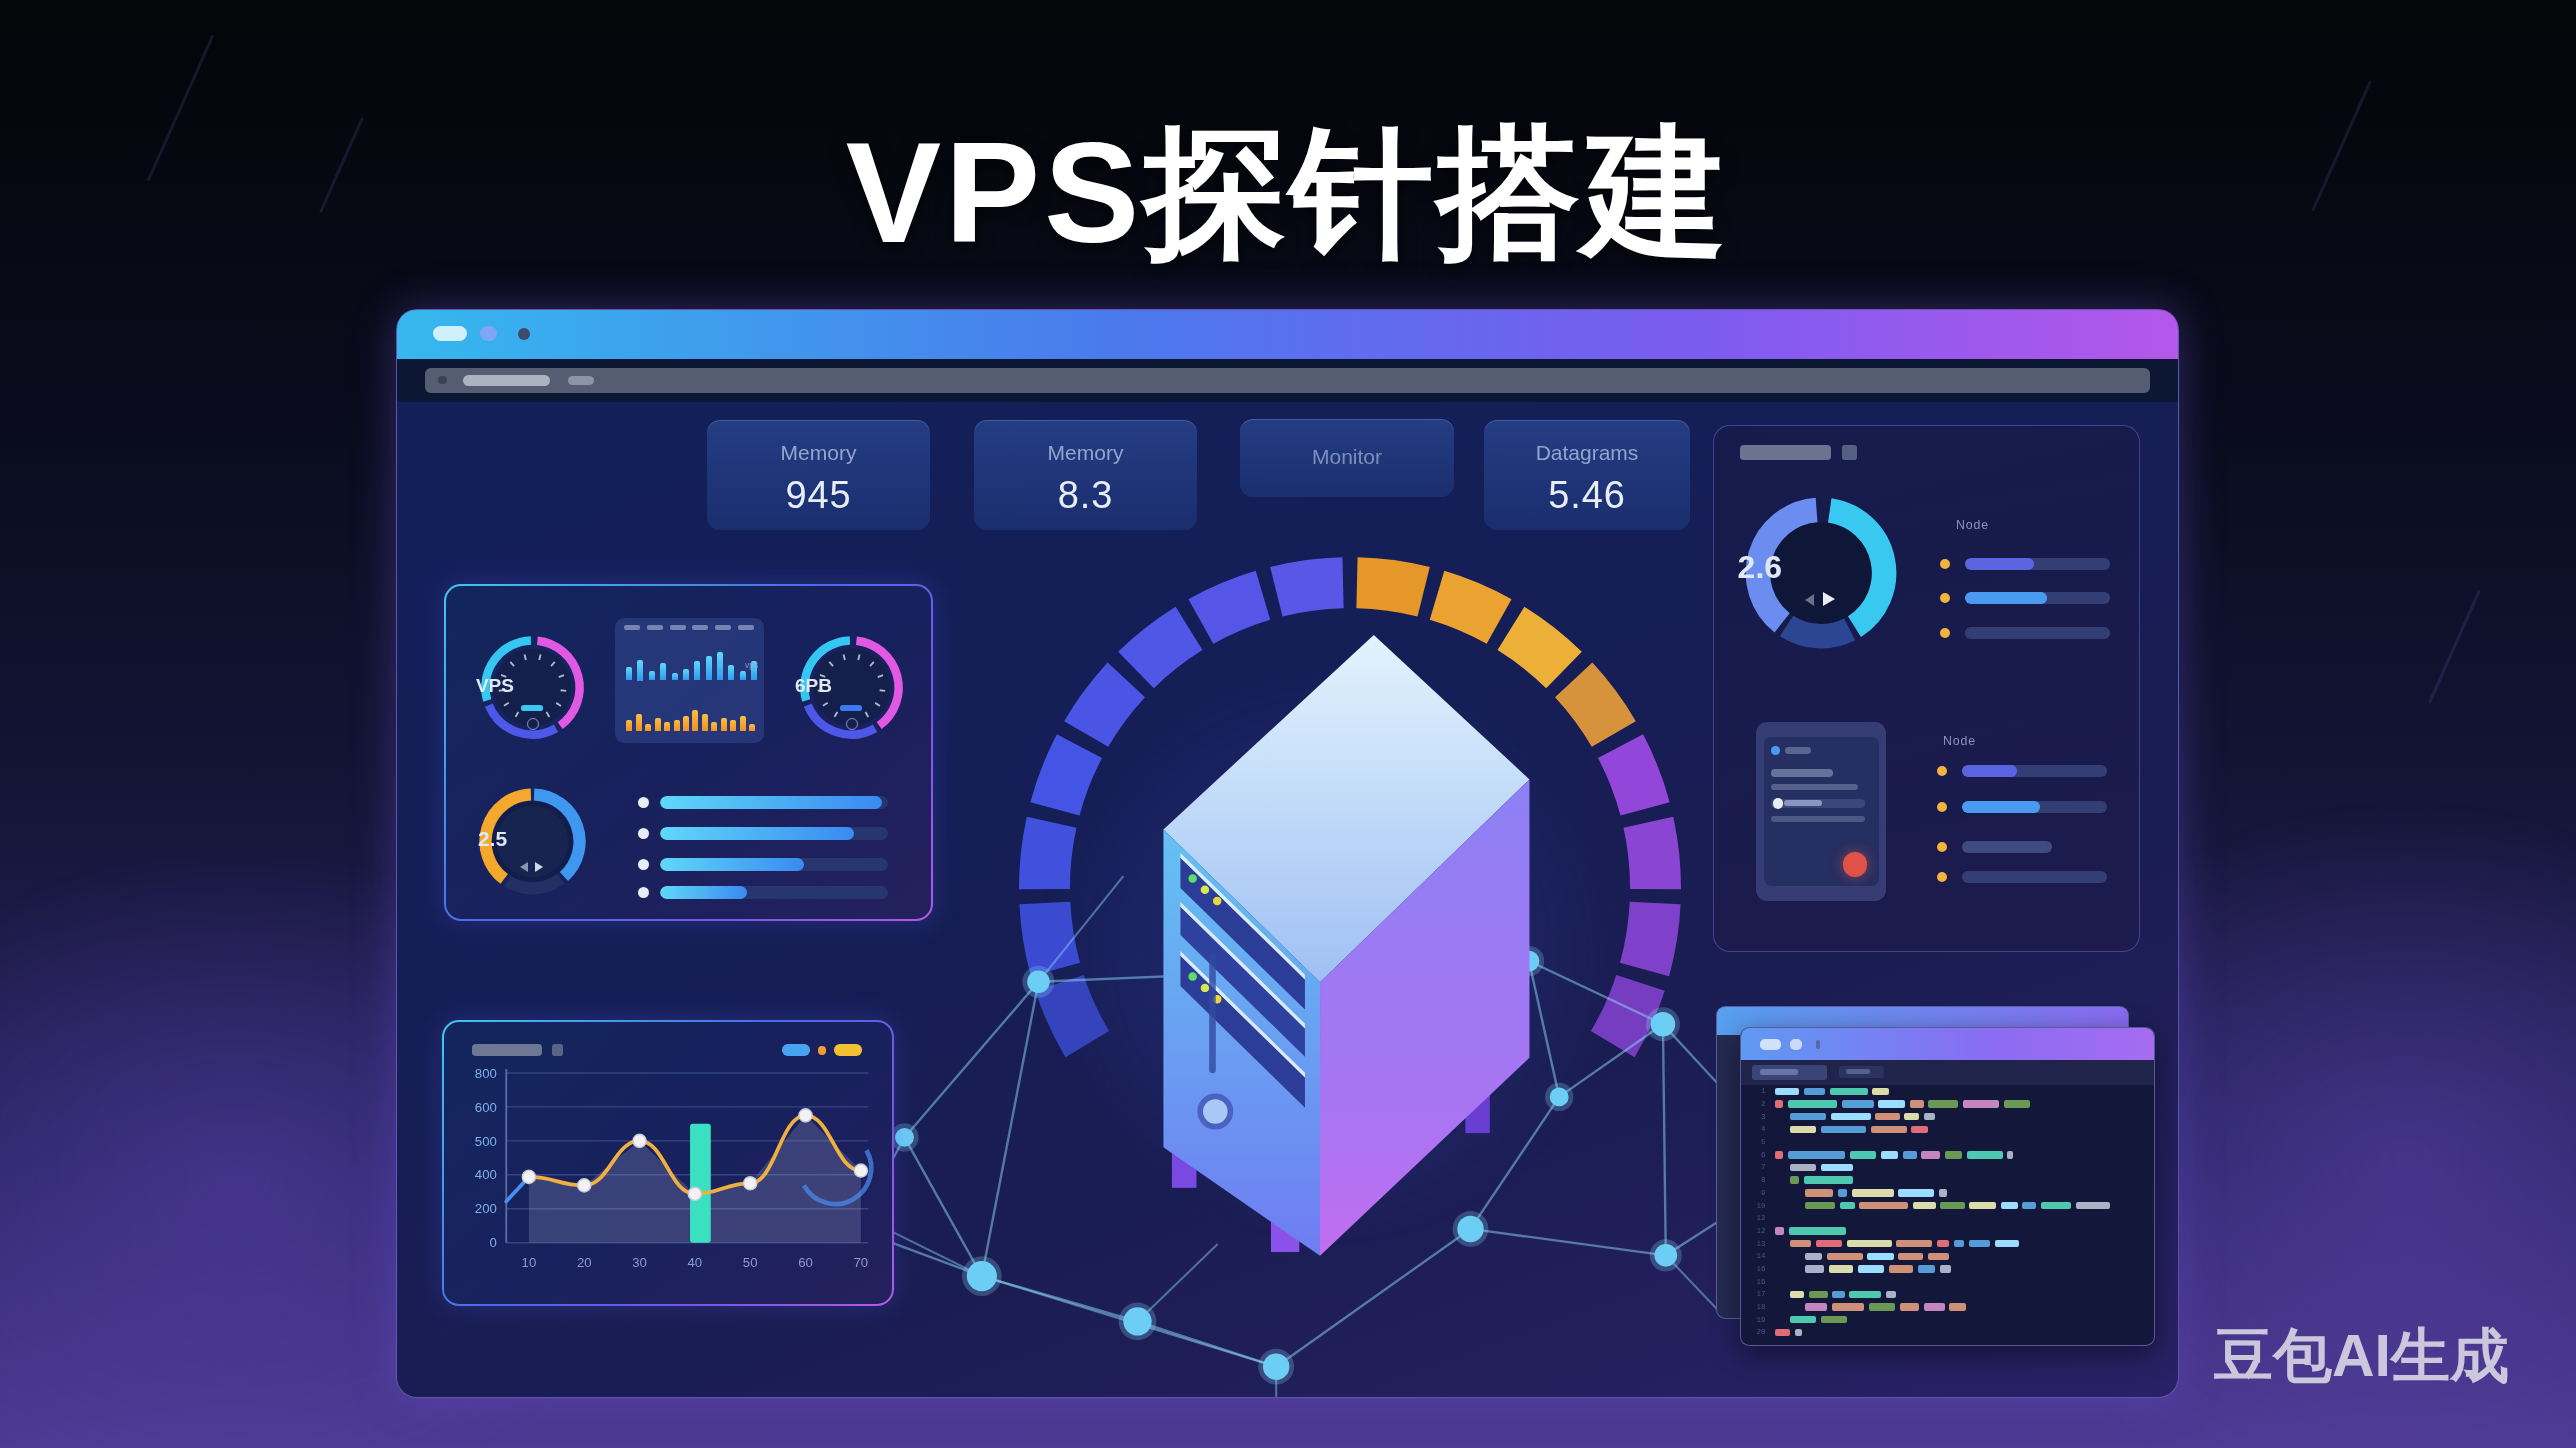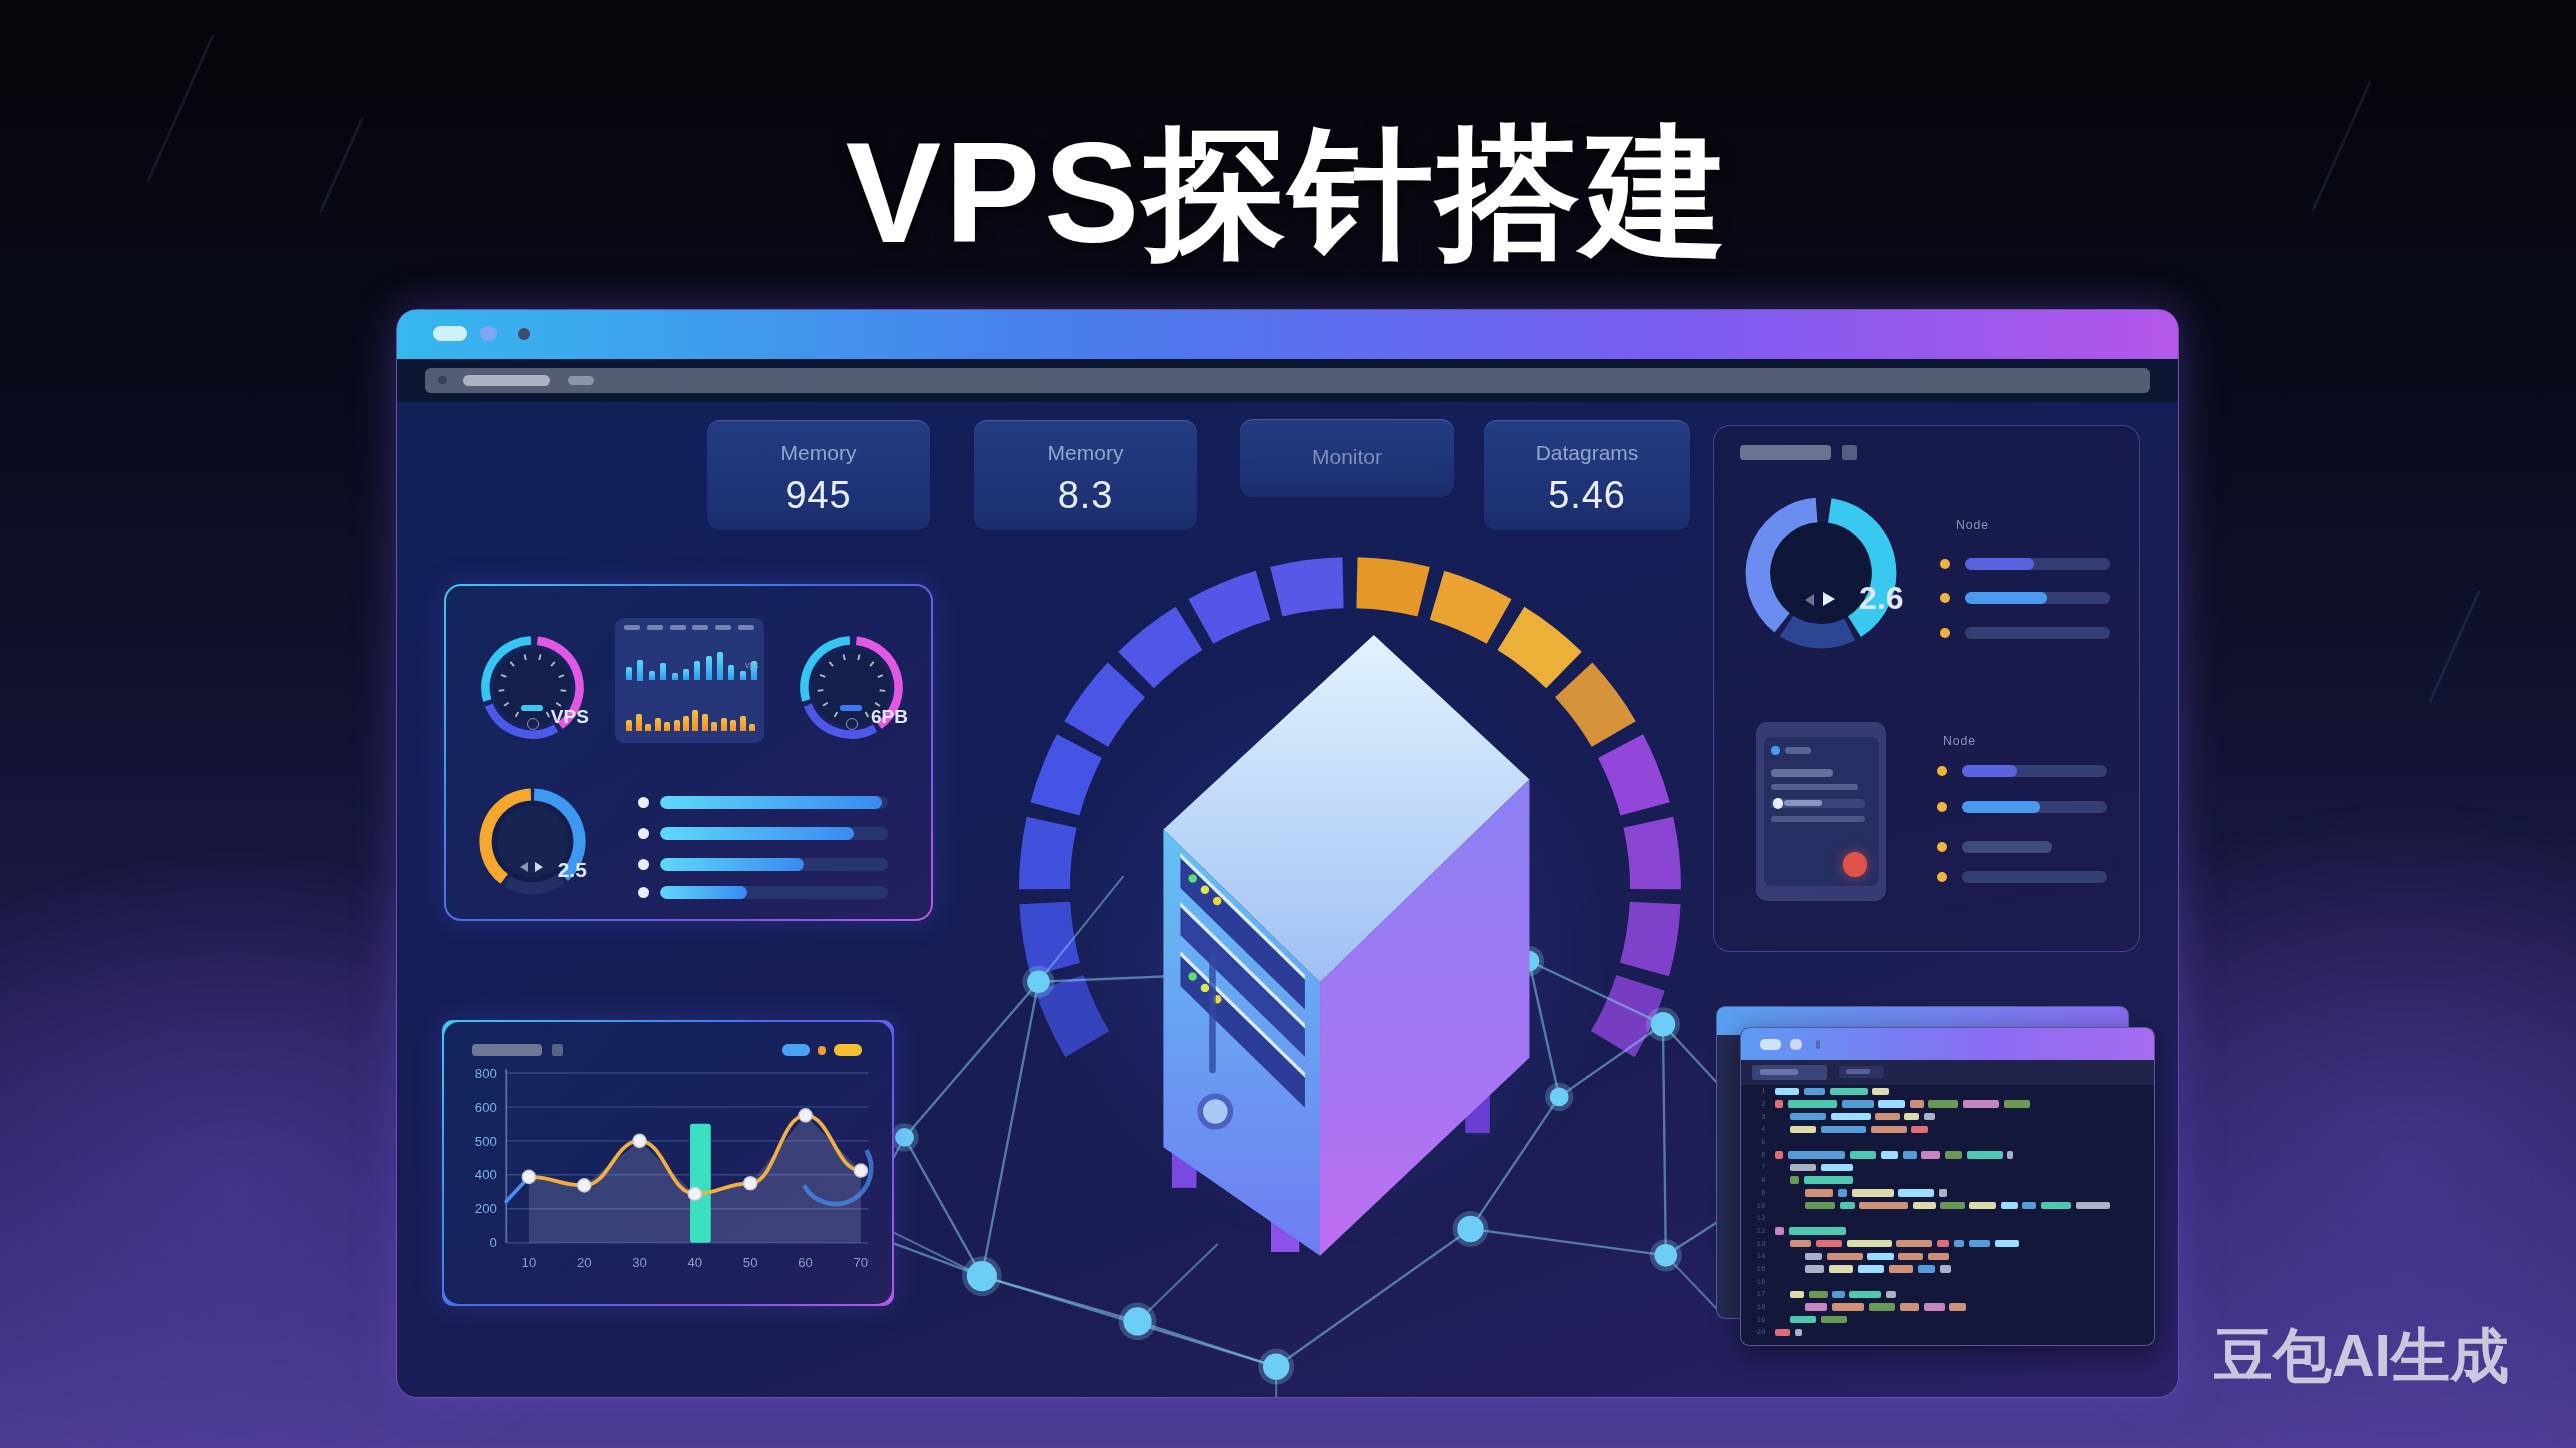--- a/index.html
+++ b/index.html
@@ -27,21 +27,21 @@
   .card{top:110px;height:110px;border-radius:13.2px;background:linear-gradient(180deg,rgba(40,68,142,.8),rgba(28,50,116,.8));
       box-shadow:inset 0 0.9px 0 rgba(160,190,255,.25);text-align:center;}
   .card-label{margin-top:21px;font-size:21px;color:#93a5cd;}
   .card-value{margin-top:9.4px;font-size:38px;color:#e8eef8;letter-spacing:0.9px;}
   
   .gpanel{border-radius:17px;background:linear-gradient(135deg,#3fc8f0 0%,#4a6ae8 45%,#7a55e8 75%,#b45ae8 100%);
       box-shadow:0 0 28px rgba(80,90,220,.28);}
   .gpanel>.inner{position:absolute;inset:1.9px;border-radius:15px;
       background:linear-gradient(160deg,rgba(16,29,84,.95),rgba(24,28,82,.92));}
   
-  .gauge-text{text-align:right;color:#dfe8f5;font-weight:600;margin-top:31px;}
+  .gauge-text{text-align:left;color:#dfe8f5;font-weight:600;}
   .minicard{background:rgba(72,100,180,.32);border-radius:9.4px;}
   .tabchip{top:7.5px;width:16px;height:4.7px;border-radius:1.9px;background:#8590bd;opacity:.85;}
   .mbar{position:absolute;width:5.7px;border-radius:1.9px 1.9px 0 0;}
   .prow-dot{width:11.3px;height:11.3px;border-radius:50%;background:#e8eef8;}
   .ptrack{height:13.2px;border-radius:6.6px;background:#27366e;overflow:hidden;}
   .pfill{height:100%;border-radius:6.6px;background:linear-gradient(90deg,#5fd8f8,#3a8af0);}
   
   #right-panel{left:1316px;top:115px;width:425px;height:525px;border-radius:17px;
       background:linear-gradient(170deg,rgba(22,26,68,.6),rgba(30,26,74,.55));
       border:1.9px solid rgba(125,115,225,.45);}
@@ -353,21 +353,21 @@
           <div class="abs" style="left: 192px; top: 300px; width: 251px; height: 13.2px;">
             <div class="abs prow-dot" style="left:0;top:0.9px;"></div>
       <div class="abs ptrack" style="left:22.6px;top:0;width:228px;">
       <div class="pfill" style="width:38%;"></div>
             </div>
           </div>
         </div>
     </div>
   </div>
 
-  <div class="abs gpanel" style="left:45px;top:710px;width:452px;height:286px;border-radius:11px;">
+  <div class="abs gpanel" style="left:45px;top:710px;width:452px;height:286px;">
     <div class="inner">
       <div class="abs" style="left:28px;top:22.6px;width:70px;height:11.3px;border-radius:3.8px;background:#6e7894;"></div>
       <div class="abs" style="left:108px;top:22.6px;width:11.3px;height:11.3px;border-radius:2.8px;background:#596384;"></div>
       <div class="abs" style="left:338px;top:22.6px;width:28px;height:11.3px;border-radius:5.7px;background:#4aa2f2;"></div>
       <div class="abs" style="left:374px;top:24.5px;width:8.5px;height:8.5px;border-radius:50%;background:#f59a30;"></div>
       <div class="abs" style="left:390px;top:22.6px;width:28px;height:11.3px;border-radius:5.7px;background:#f2c030;"></div>
       <svg id="mainChart" width="448" height="282" style="position:absolute;left:0;top:0;" viewBox="0 0 475 299">
           <line x1="66" y1="54" x2="450" y2="54" stroke="#3d4e8e" stroke-width="1.5" opacity="0.8"></line>
           <text x="56" y="59" text-anchor="end" font-size="14" fill="#7fb0e8" font-family="Liberation Sans,sans-serif">800</text>
           <line x1="66" y1="90" x2="450" y2="90" stroke="#3d4e8e" stroke-width="1.5" opacity="0.8"></line>

